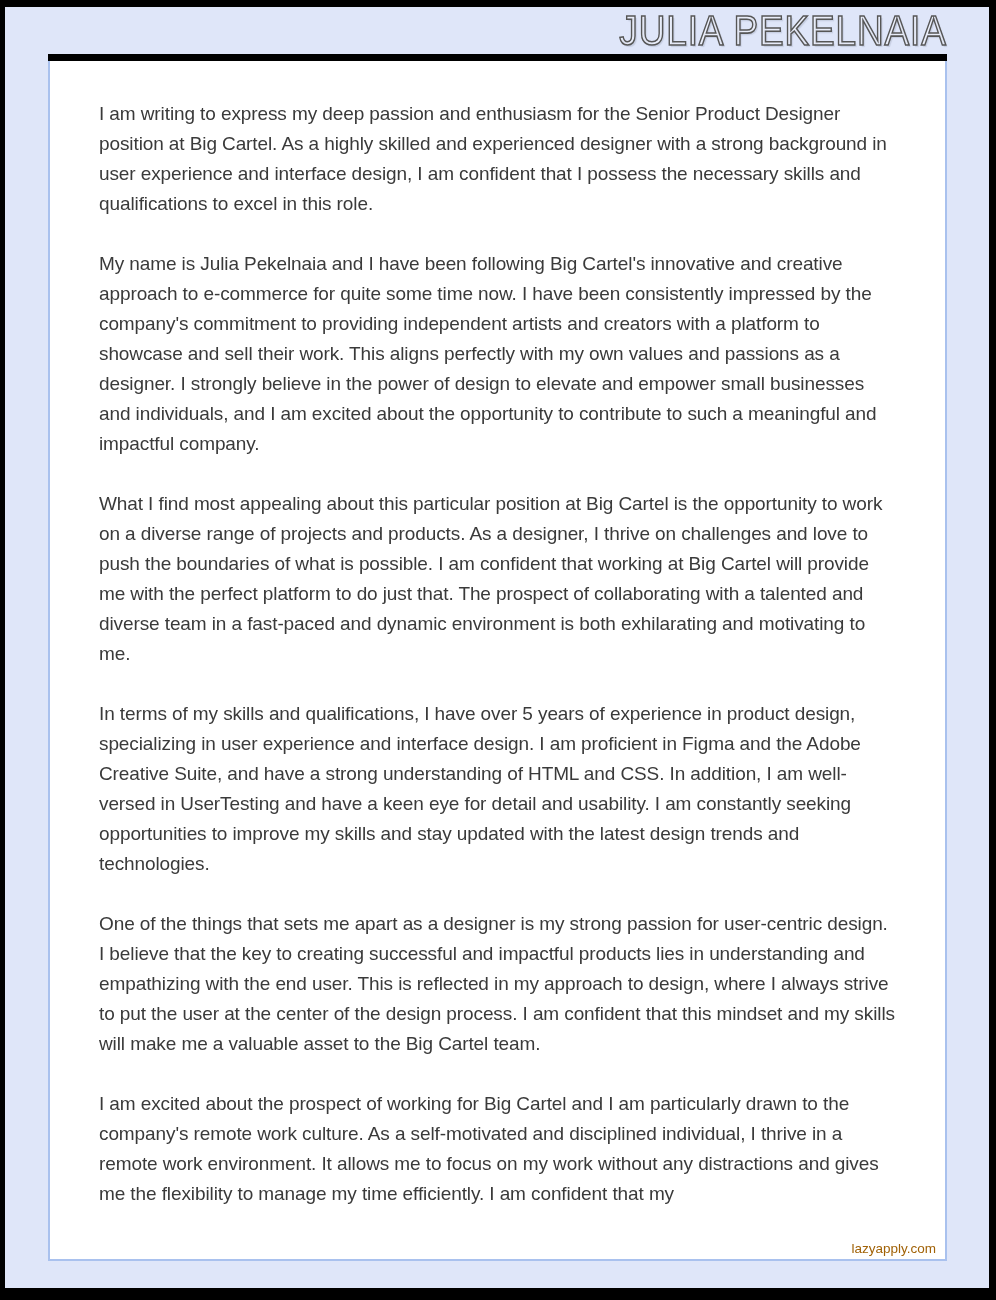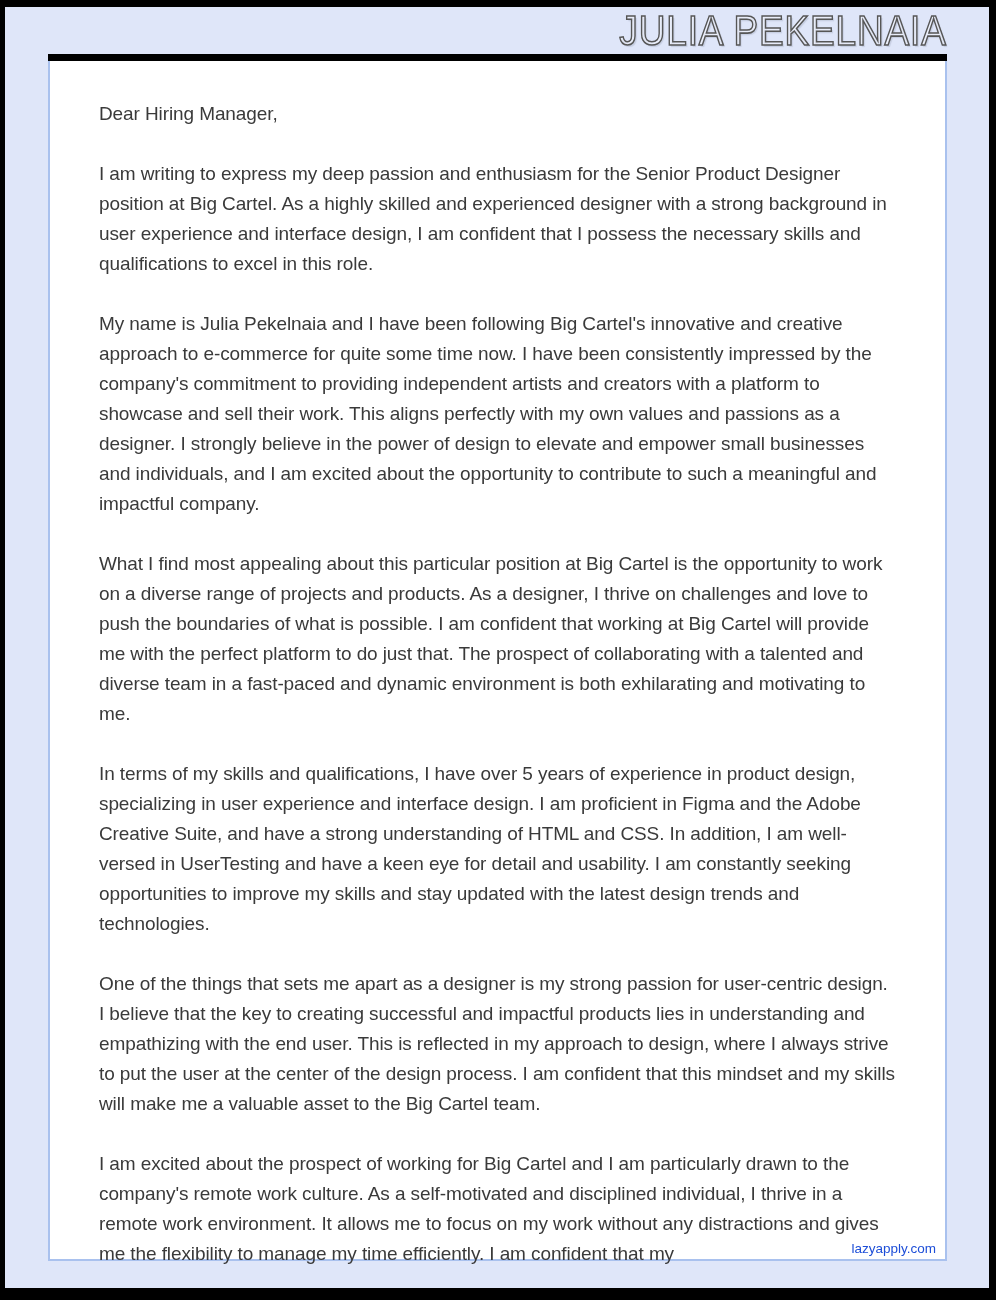--- a/index.html
+++ b/index.html
@@ -72,40 +72,39 @@
     color: #3a3a3a;
   }
   .letter p { margin: 0 0 30px 0; }
 
   .watermark {
     position: absolute;
     right: 9px;
     bottom: 2px;
     font-size: 13.5px;
     line-height: 16px;
-    color: #1d4ed8;
+    color: #a16207;
     z-index: 3;
     white-space: nowrap;
   }
 </style>
 </head>
 <body>
 
 <div class="frame frame-top"></div>
 <div class="frame frame-left"></div>
 <div class="frame frame-right"></div>
 <div class="frame frame-bottom"></div>
 
 <h1 class="header-name">JULIA PEKELNAIA</h1>
 
 <div class="header-rule"></div>
 
 <div class="paper">
   <div class="letter">
-    <p>Dear Hiring Manager,</p>
     <p>I am writing to express my deep passion and enthusiasm for the Senior Product Designer position at Big Cartel. As a highly skilled and experienced designer with a strong background in user experience and interface design, I am confident that I possess the necessary skills and qualifications to excel in this role.</p>
     <p>My name is Julia Pekelnaia and I have been following Big Cartel's innovative and creative approach to e-commerce for quite some time now. I have been consistently impressed by the company's commitment to providing independent artists and creators with a platform to showcase and sell their work. This aligns perfectly with my own values and passions as a designer. I strongly believe in the power of design to elevate and empower small businesses and individuals, and I am excited about the opportunity to contribute to such a meaningful and impactful company.</p>
     <p>What I find most appealing about this particular position at Big Cartel is the opportunity to work on a diverse range of projects and products. As a designer, I thrive on challenges and love to push the boundaries of what is possible. I am confident that working at Big Cartel will provide me with the perfect platform to do just that. The prospect of collaborating with a talented and diverse team in a fast-paced and dynamic environment is both exhilarating and motivating to me.</p>
     <p>In terms of my skills and qualifications, I have over 5 years of experience in product design, specializing in user experience and interface design. I am proficient in Figma and the Adobe Creative Suite, and have a strong understanding of HTML and CSS. In addition, I am well-versed in UserTesting and have a keen eye for detail and usability. I am constantly seeking opportunities to improve my skills and stay updated with the latest design trends and technologies.</p>
     <p>One of the things that sets me apart as a designer is my strong passion for user-centric design. I believe that the key to creating successful and impactful products lies in understanding and empathizing with the end user. This is reflected in my approach to design, where I always strive to put the user at the center of the design process. I am confident that this mindset and my skills will make me a valuable asset to the Big Cartel team.</p>
     <p>I am excited about the prospect of working for Big Cartel and I am particularly drawn to the company's remote work culture. As a self-motivated and disciplined individual, I thrive in a remote work environment. It allows me to focus on my work without any distractions and gives me the flexibility to manage my time efficiently. I am confident that my</p>
   </div>
   <span class="watermark">lazyapply.com</span>
 </div>
 

